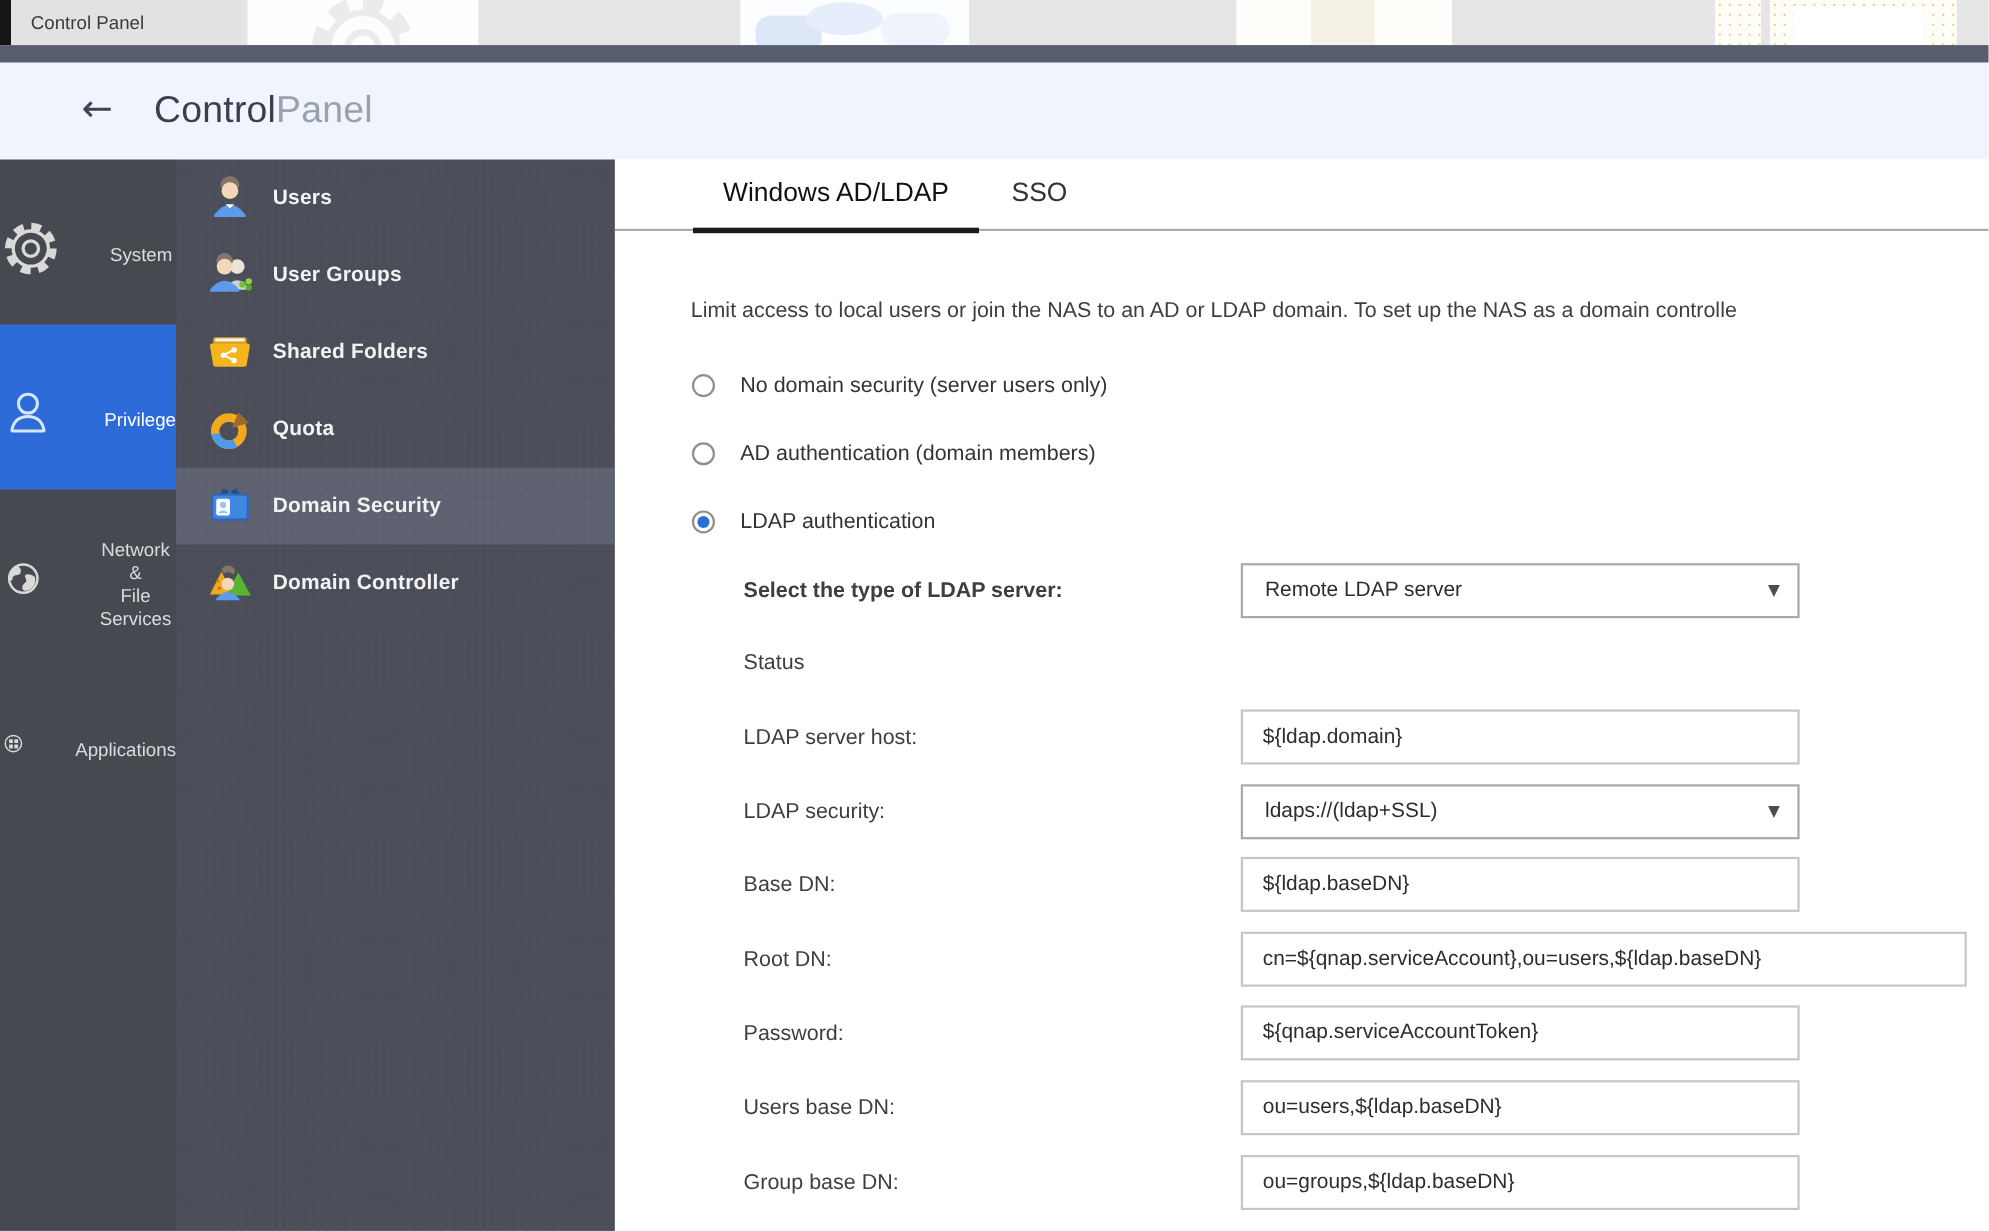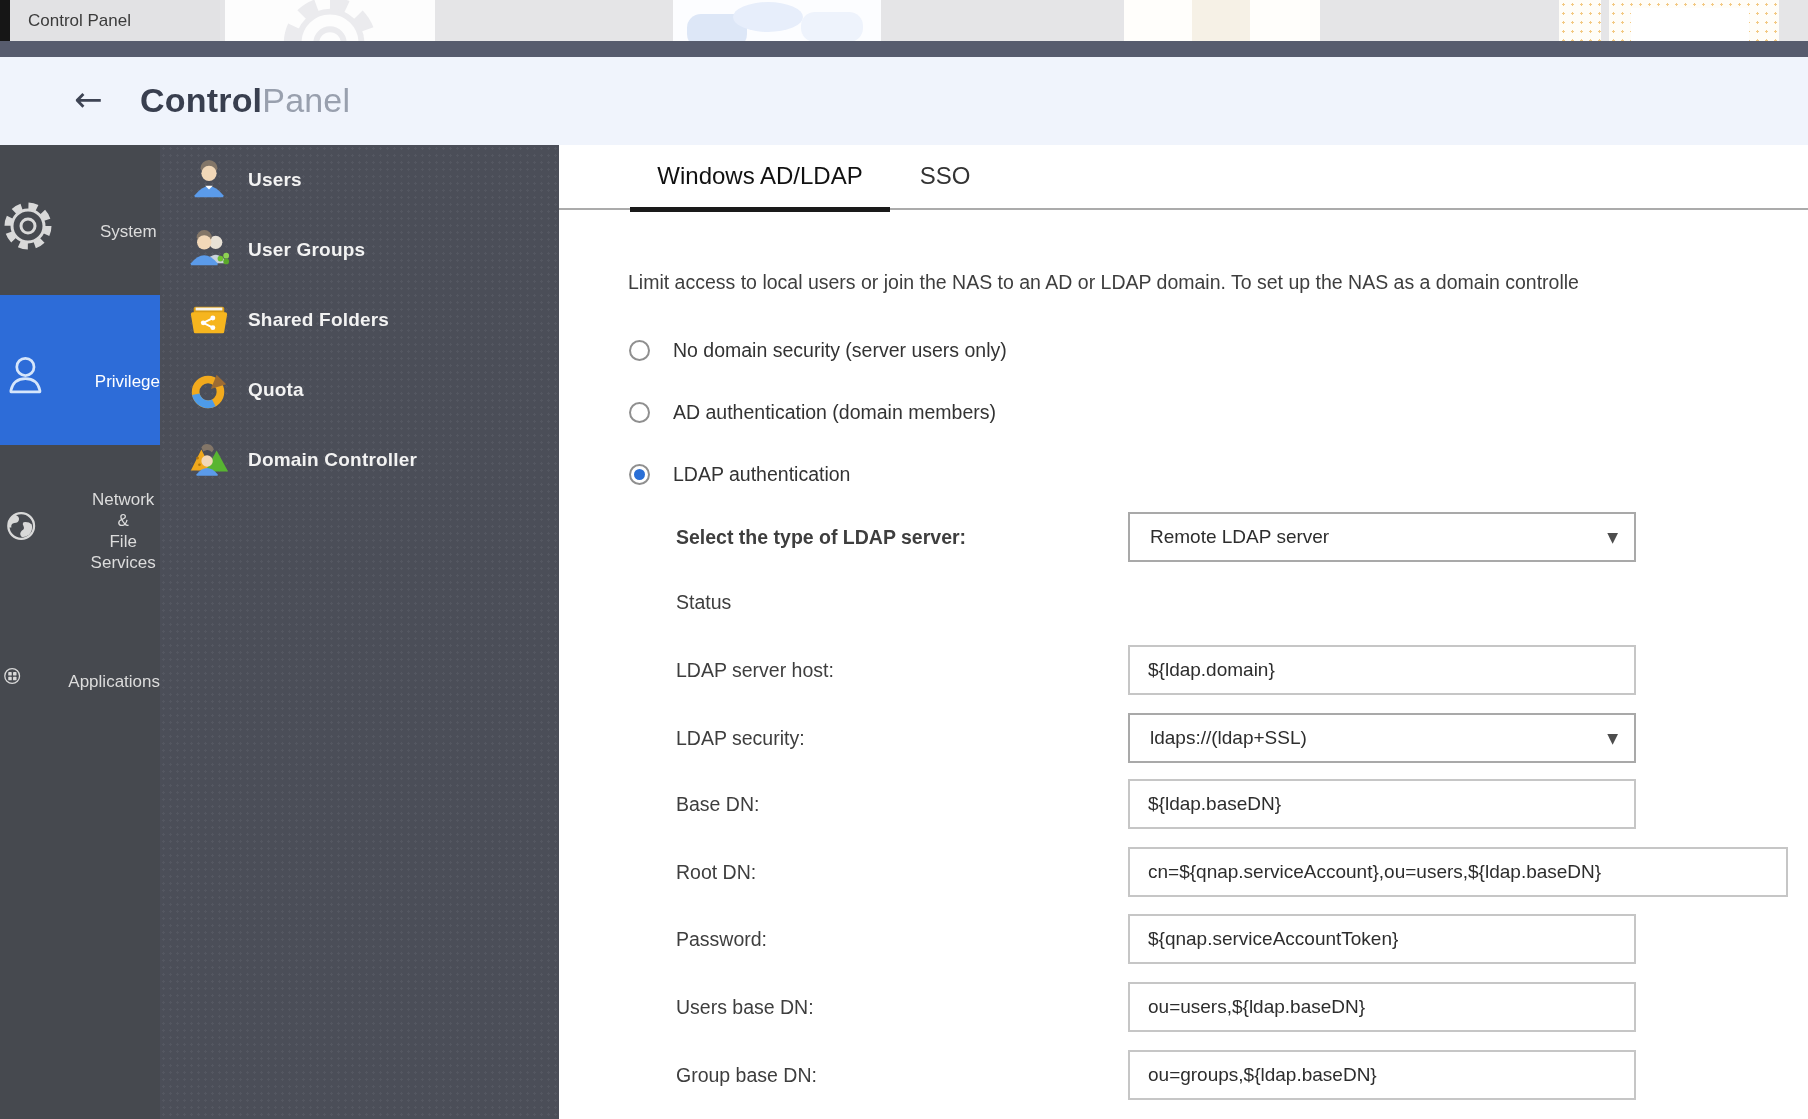--- a/index.html
+++ b/index.html
@@ -29,21 +29,21 @@
   .d1 { left:0; width:42px; }
   .d2 { left:50px; width:170px; }
   .d2-inner { position:absolute; left:22px; top:8px; width:118px; height:33px; background:#ffffff; }
 
   
   .navy-bar { position:absolute; left:0; top:41px; width:1808px; height:16px; background:#575c6e; }
   .header { position:absolute; left:0; top:57px; width:1808px; height:88px; background:#f0f4fc; }
   .back-arrow { position:absolute; left:74px; top:22px; font-family:"DejaVu Sans", sans-serif;
                 font-size:34px; color:#3e4454; cursor:pointer; }
   .app-title { position:absolute; left:140px; top:24px; font-size:34px; letter-spacing:.2px; }
-  .title-bold { font-weight:700; color:#393f4f; }
+  .title-bold { font-weight:400; color:#393f4f; }
   .title-light { font-weight:400; color:#99a0ae; }
 
   
   .sidebar1 { position:absolute; left:0; top:145px; width:160px; height:974px; background:#46494f; }
   .nav-item { position:relative; width:160px; height:150px; display:flex; flex-direction:row;
               align-items:center; padding-top:22px; cursor:pointer;gap:44px; }
   .nav-item.selected { background:#2d6cd8; }
   .nav-icon { width:56px; height:56px; margin-bottom:10px; }
   .nav-label { font-size:17px; color:#dcdcdc; text-align:center; line-height:21px; }
   .nav-item.selected .nav-label { color:#ffffff; }
@@ -212,20 +212,31 @@
 
     <div class="menu-item">
       <svg class="menu-icon" viewBox="0 0 44 44">
         <circle cx="21" cy="24" r="13" fill="none" stroke="#f2aa1d" stroke-width="8"></circle>
         <circle cx="21" cy="24" r="13" fill="none" stroke="#4d9be8" stroke-width="8" stroke-dasharray="24 57.7" stroke-dashoffset="-14"></circle>
         <path d="M24 21 L30 6 L40 16 z" fill="#9c6b33"></path>
       </svg>
       <div class="menu-label">Quota</div>
     </div>
 
+    <div class="menu-item selected">
+      <svg class="menu-icon" viewBox="0 0 44 44">
+        <path d="M12 12 l4 -7 l5 3 l-3 4 z" fill="#1d4e8f"></path>
+        <path d="M32 12 l-4 -7 l-5 3 l3 4 z" fill="#1d4e8f"></path>
+        <rect x="5" y="11" width="34" height="24" rx="3" fill="#3f87e0" stroke="#2b66b8" stroke-width="2"></rect>
+        <rect x="9" y="15" width="13" height="16" rx="2" fill="#ffffff"></rect>
+        <circle cx="15.5" cy="21" r="3" fill="#9fc3ef"></circle>
+        <path d="M10.5 29 q5 -6 10 0 z" fill="#9fc3ef"></path>
+      </svg>
+      <div class="menu-label">Domain Security</div>
+    </div>
 
     <div class="menu-item">
       <svg class="menu-icon" viewBox="0 0 44 44">
         <path d="M3 33 L14 11 L25 33 z" fill="#f0a81c"></path>
         <circle cx="12" cy="27" r="1.4" fill="#b47708"></circle>
         <circle cx="16" cy="22" r="1.4" fill="#b47708"></circle>
         <circle cx="10" cy="20" r="1.4" fill="#b47708"></circle>
         <path d="M18 34 L30 12 L42 34 z" fill="#58b531"></path>
         <path d="M14 9 a7 7 0 0 1 13 2 l-2 3 a6 6 0 0 0 -9 -1 z" fill="#837668"></path>
         <circle cx="20" cy="23" r="6" fill="#f2d8b8"></circle>

